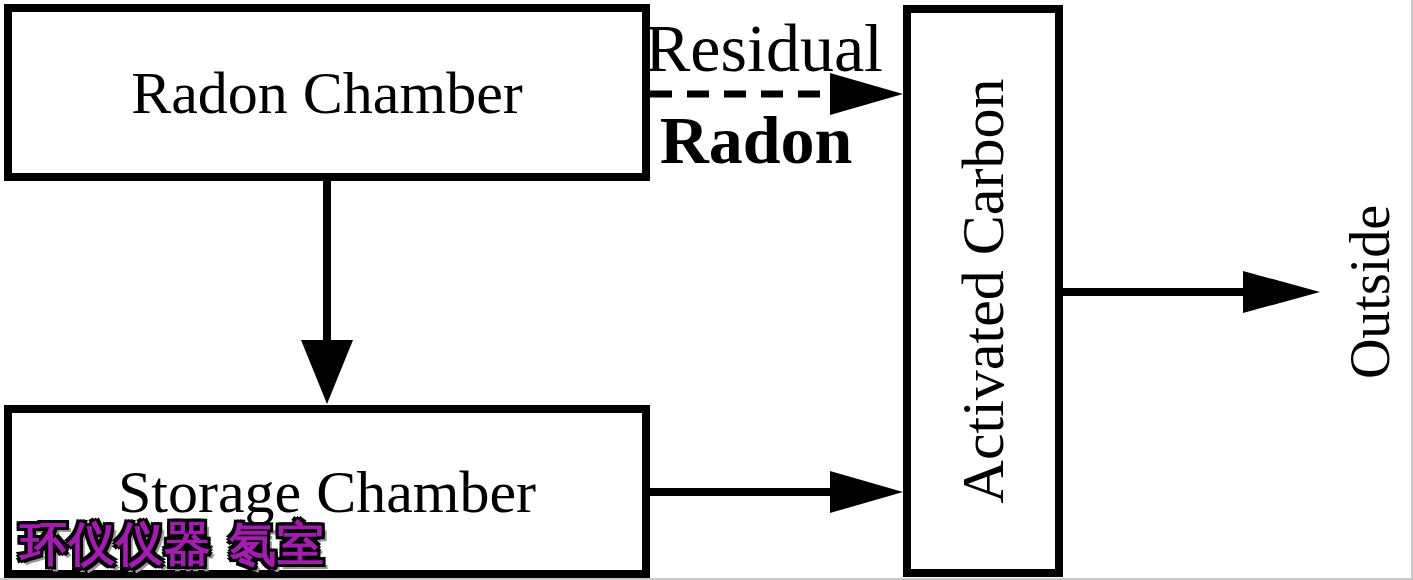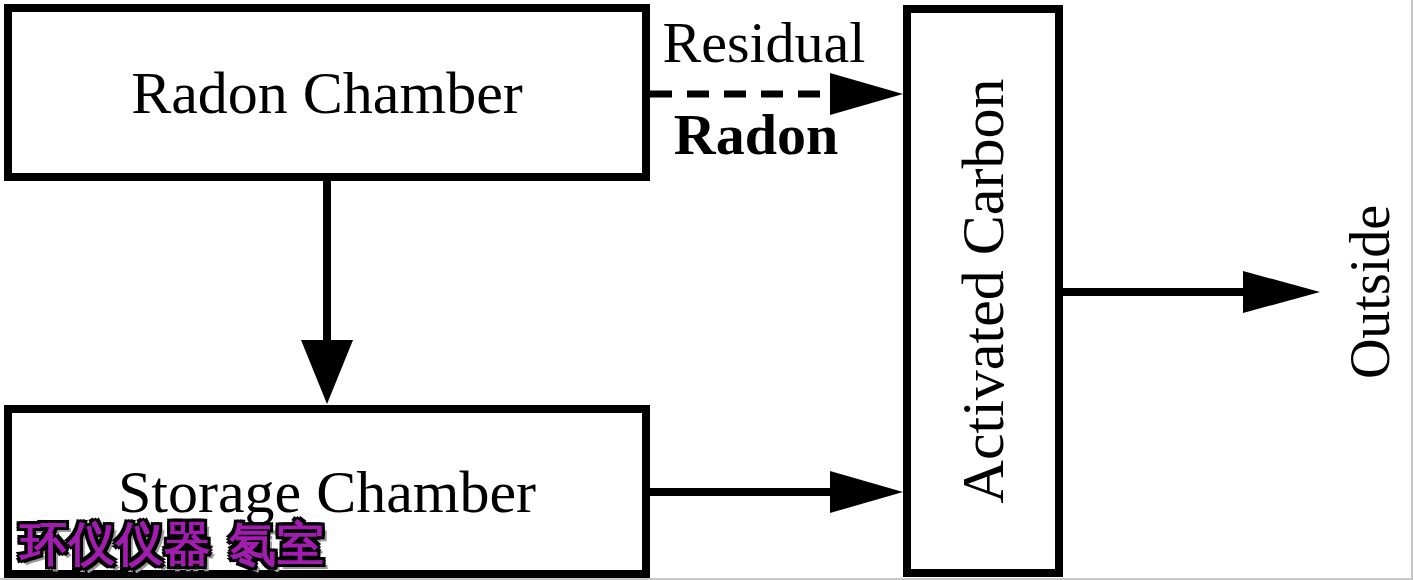--- a/index.html
+++ b/index.html
@@ -36,21 +36,21 @@
     font-size: 60px;
     line-height: 1;
     white-space: nowrap;
     color: #000000;
   }
 
   .rot-ccw { transform: rotate(-90deg); }
 
   .float-label {
     position: absolute;
-    font-size: 58px;
+    font-size: 68px;
     line-height: 1;
     white-space: nowrap;
     transform: translateX(-50%);
     color: #000000;
   }
   #residual-line1 { left: 764px; top: 14px; }
   #residual-line2 { left: 756px; top: 106px; font-weight: bold; }
 
   #outside-label {
     position: absolute;

